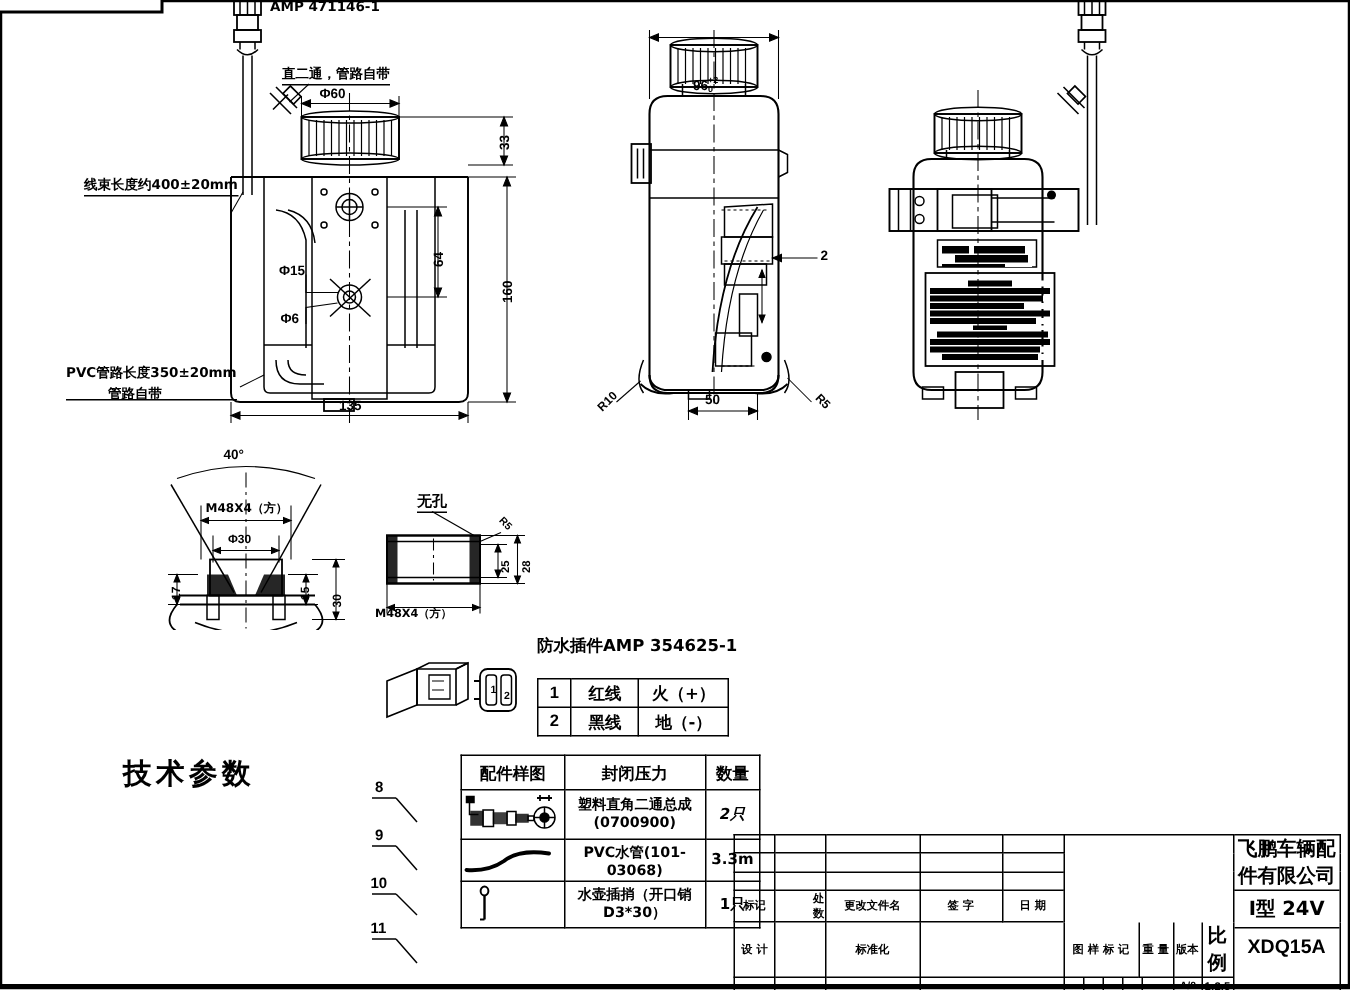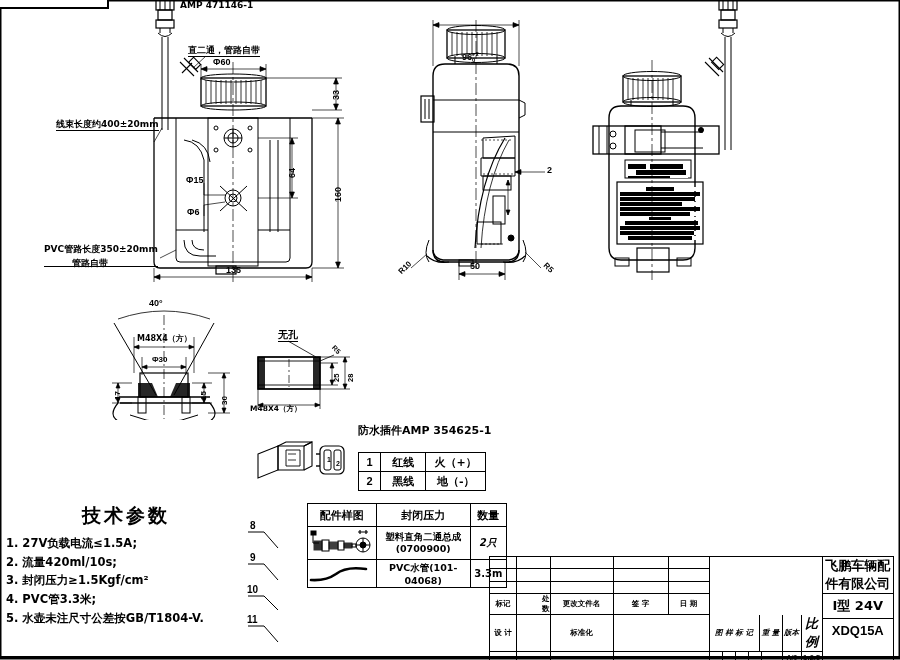--- a/index.html
+++ b/index.html
@@ -457,27 +457,20 @@
           <td style="height:18px;font-size:11px;">2</td>
           <td class="cn" style="font-size:11px;text-align:center;">黑线</td>
           <td class="cn" style="font-size:11px;">地（-）</td>
         </tr>
       </tbody>
     </table>
   </div>
 
   <div class="abs" style="left:6px;top:503px;width:240px;">
     <div class="cn" style="font-size:19px;font-weight:bold;text-align:center;letter-spacing:3px;margin-bottom:5px;">技术参数</div>
-    <div class="cn" style="font-size:11.5px;font-weight:bold;line-height:1.62;">
-      <div>1. 27V负载电流≤1.5A;</div>
-      <div>2. 流量420ml/10s;</div>
-      <div>3. 封闭压力≥1.5Kgf/cm²</div>
-      <div>4. PVC管3.3米;</div>
-      <div>5. 水壶未注尺寸公差按GB/T1804-V.</div>
-    </div>
   </div>
 
   <div class="abs" style="left:277px;top:503px;padding-left:30px;">
     <table class="tbl" style="width:200px;">
       <thead>
         <tr>
           <th class="cn hdr" style="width:68px;height:22px;">配件样图</th>
           <th class="cn hdr" style="width:96px;">封闭压力</th>
           <th class="cn hdr" style="width:36px;">数量</th>
         </tr>
@@ -508,22 +501,38 @@
             <div>(0700900)</div>
           </td>
           <td class="cn" style="font-size:10px;font-style:italic;">2只</td>
         </tr>
         <tr>
           <td style="height:27px;">
             <svg width="62" height="22">
               <path d="M3 17 Q18 18 28 11 Q38 3 58 6" fill="none" stroke="#000" stroke-width="2.6" stroke-linecap="round"></path>
             </svg>
           </td>
-          <td class="cn" style="font-size:9.5px;">PVC水管(101-04068)</td>
+          <td class="cn" style="font-size:9.5px;">PVC水管(101-03068)</td>
           <td class="cn" style="font-size:10px;">3.3m</td>
+        </tr>
+        <tr>
+          <td style="height:30px;">
+            <svg width="30" height="26">
+              <g stroke="#000" fill="none">
+                <ellipse cx="15" cy="4" rx="2.6" ry="3" stroke-width="1.3"></ellipse>
+                <line x1="15" y1="7" x2="15" y2="23" stroke-width="1.6"></line>
+                <line x1="12" y1="23" x2="15" y2="23" stroke-width="1.3"></line>
+              </g>
+            </svg>
+          </td>
+          <td class="cn" style="font-size:9.5px;line-height:1.25;">
+            <div>水壶插捎（开口销</div>
+            <div>D3*30）</div>
+          </td>
+          <td class="cn" style="font-size:10px;">1只</td>
         </tr>
       </tbody>
     </table>
   </div>
 
   <svg class="abs" style="left:244px;top:520px" width="40" height="135">
     <g stroke="#000" stroke-width="1" fill="none">
       <line x1="4" y1="12" x2="20" y2="12"></line>
         <line x1="20" y1="12" x2="34" y2="28"></line>
       <line x1="4" y1="44" x2="20" y2="44"></line>
@@ -586,21 +595,21 @@
             </table>
           </td>
         </tr>
 
         <tr>
           <td class="cn" style="height:12px;font-size:7.5px;">设 计</td>
           <td></td>
           <td class="cn" style="font-size:7.5px;">标准化</td>
           <td colspan="2"></td>
           <td style="padding:0;border:none;">
-            <table class="tbl" style="width:100%;border:none;font-style:italic;">
+            <table class="tbl" style="width:100%;border:none;">
               <tbody>
                 <tr>
                   <td class="cn" colspan="4" style="height:12px;font-size:7.5px;border:none;border-bottom:1px solid #000;border-right:1px solid #000;width:52px;">图 样 标 记</td>
                   <td class="cn" style="font-size:7.5px;border:none;border-bottom:1px solid #000;border-right:1px solid #000;width:22px;">重 量</td>
                   <td class="cn" style="font-size:7.5px;border:none;border-bottom:1px solid #000;border-right:1px solid #000;width:18px;">版本</td>
                   <td class="cn" style="font-size:13px;border:none;border-bottom:1px solid #000;width:20px;">比 例</td>
                 </tr>
               </tbody>
             </table>
           </td>

